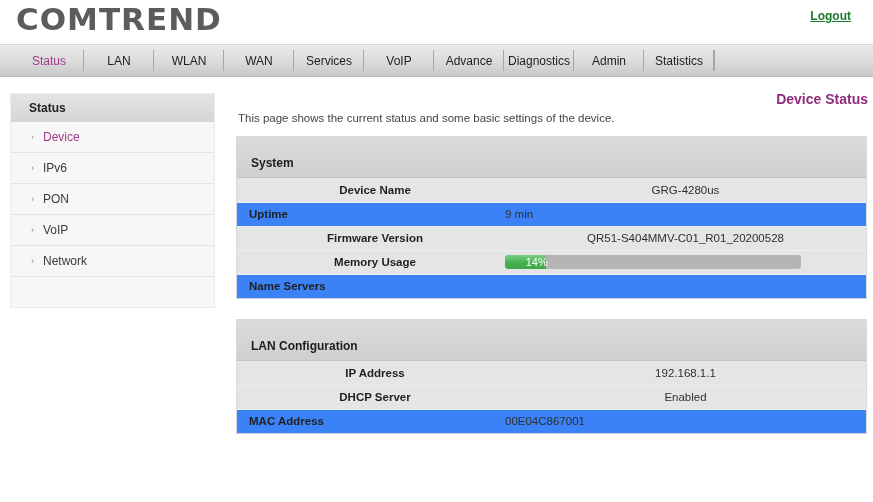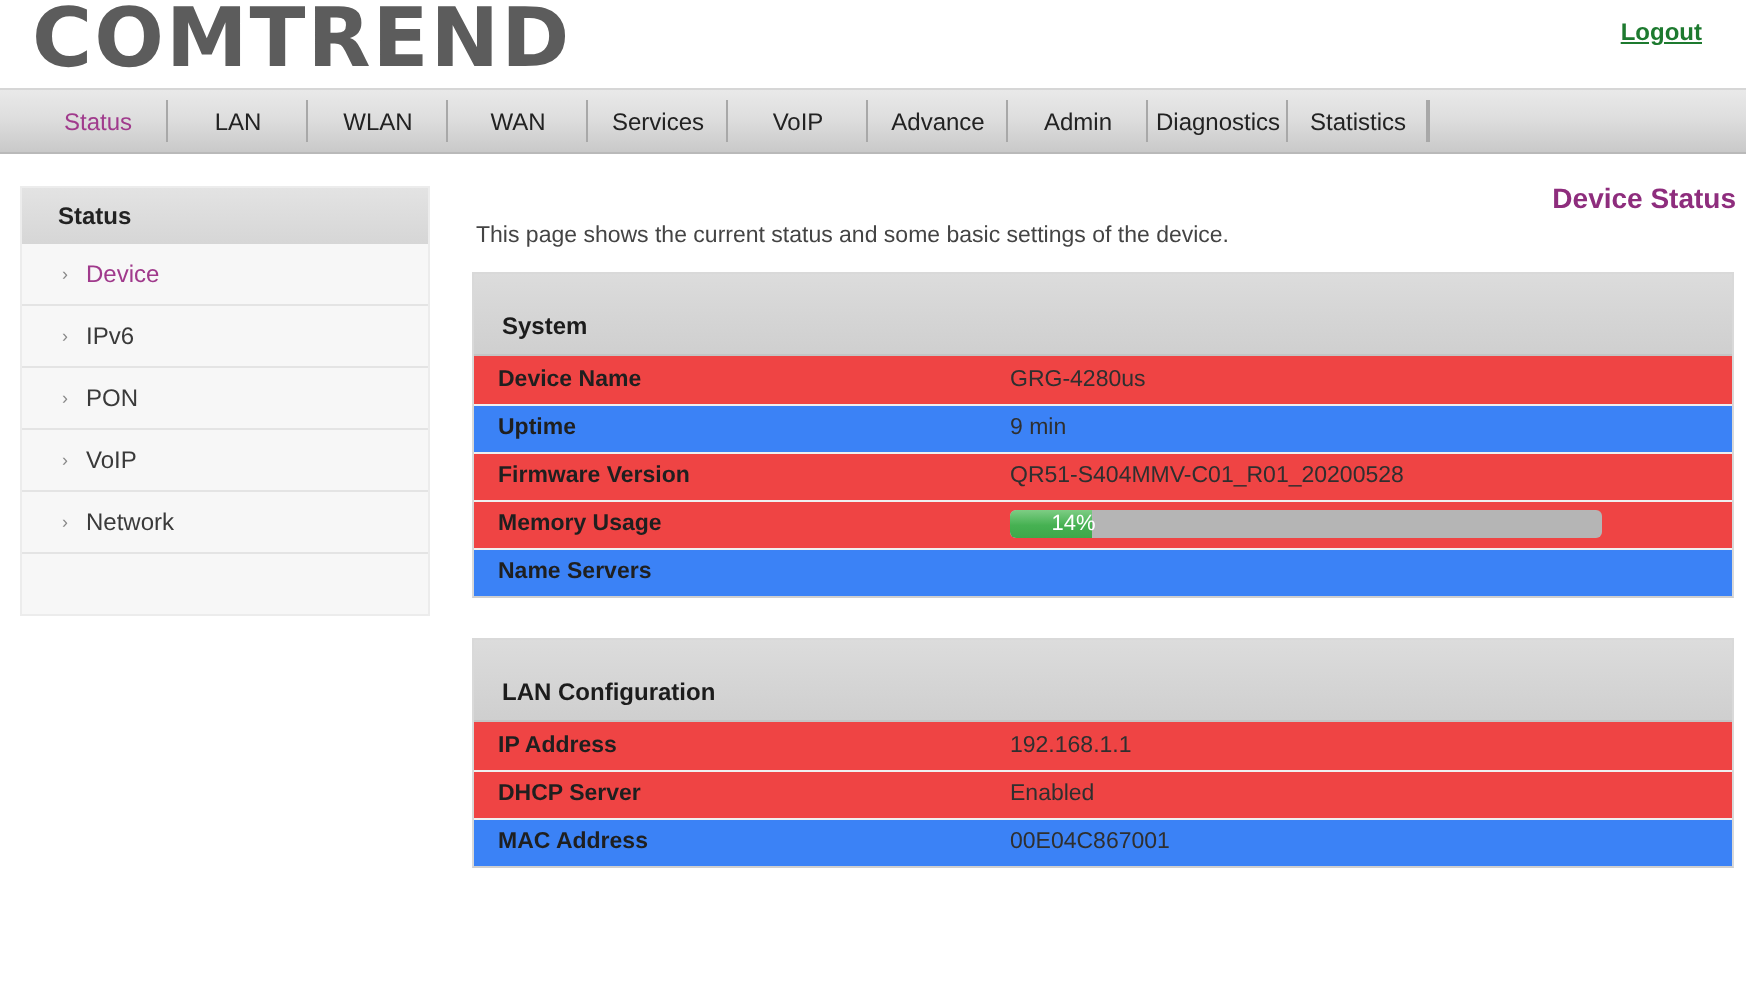--- a/index.html
+++ b/index.html
@@ -20,21 +20,21 @@
   
   #header {
     position: relative;
     height: 44px;
     background: #ffffff;
   }
   #logo {
     position: absolute;
     left: 16px;
     top: 2px;
-    font-size: 41px;
+    font-size: 31px;
     font-weight: bold;
     letter-spacing: 1.0px;
     color: #5c5c5c;
     font-family: "DejaVu Sans", sans-serif;
     line-height: 34px;
     white-space: nowrap;
   }
   #logout-link {
     position: absolute;
     right: 22px;
@@ -167,21 +167,21 @@
     padding: 19px 0 7px 14px;
     border-bottom: 1px solid #c4c4c4;
     box-sizing: border-box;
   }
   table.info {
     width: 100%;
     border-collapse: collapse;
     font-size: 11.5px;
   }
   table.info tr { height: 24px; }
-  table.info tr.even { background: #ef4444; }
+  table.info tr.even { background: #e5e5e5; text-align: center; }
   table.info tr.odd  { background: #3b82f6; }
   table.info td {
     padding: 3px 0 3px 10px;
     vertical-align: middle;
     border-bottom: 1px solid #efefef;
   }
   table.info td.label {
     width: 252px;
     font-weight: bold;
     color: #1f1f1f;
@@ -243,24 +243,24 @@
     <div class="nav-tab">
       <span>Services</span>
     </div>
     <div class="nav-tab">
       <span>VoIP</span>
     </div>
     <div class="nav-tab">
       <span>Advance</span>
     </div>
     <div class="nav-tab">
+      <span>Diagnostics</span>
+    </div>
+    <div class="nav-tab">
       <span>Admin</span>
-    </div>
-    <div class="nav-tab">
-      <span>Diagnostics</span>
     </div>
     <div class="nav-tab">
       <span>Statistics</span>
     </div>
     <div class="nav-sep-end"></div>
   </div>
 
 <div id="page">
   <div id="sidebar">
     <div id="sidebar-header">Status</div>

